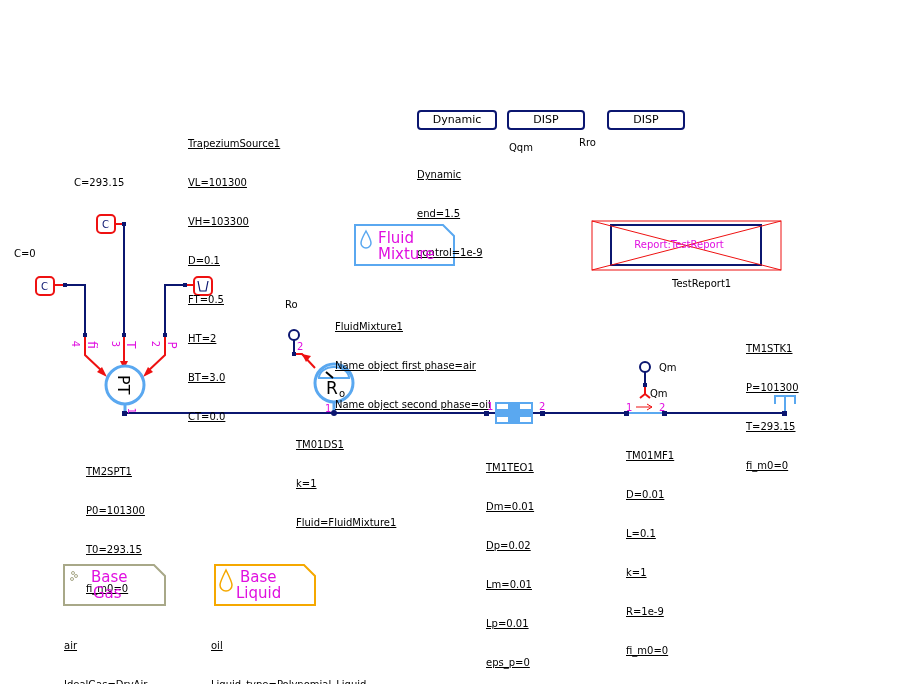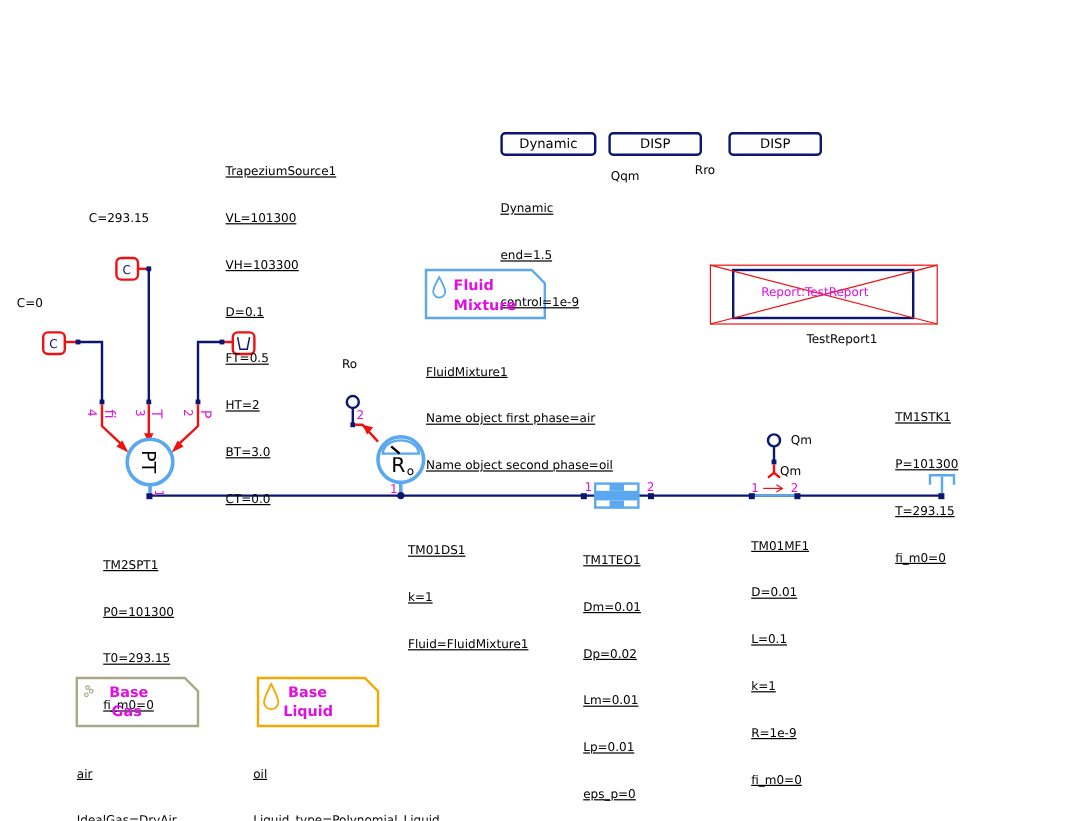--- a/index.html
+++ b/index.html
@@ -5,21 +5,21 @@
     html, body { margin: 0; padding: 0; background: #ffffff; }
     body { width: 910px; height: 684px; position: relative; overflow: hidden;
            font-family: "DejaVu Sans", sans-serif; font-size: 10px; color: #000; }
     .lbl { position: absolute; white-space: pre; line-height: 13px; font-size: 10px; color: #000;
            font-family: "DejaVu Sans", sans-serif; }
     .lbl div { height: 13px; text-decoration: underline; }
     svg#canvas { position: absolute; left: 0; top: 0; }
     .btn { position: absolute; height: 16px; border: 2px solid #0b1670; border-radius: 4px;
            background: #fff; font-size: 11px; text-align: center; line-height: 16px; color: #000;
            box-sizing: content-box; }
-    .rec-title { position: absolute; color: #e010e0; font-size: 12px; line-height: 16px; font-weight: bold; }
+    .rec-title { position: absolute; color: #e010e0; font-size: 15px; line-height: 16px; }
     .pin { position: absolute; color: #e010e0; font-size: 10px; line-height: 10px; }
   </style>
 </head>
 <body>
 
 <svg id="canvas" width="910" height="684" viewBox="0 0 910 684">
 
   <line x1="125" y1="413" x2="785" y2="413" stroke="#0b1670" stroke-width="2"></line>
 
   <g>
@@ -171,32 +171,32 @@
   <div>TM2SPT1</div>
   <div>P0=101300</div>
   <div>T0=293.15</div>
   <div>fi_m0=0</div>
 </div>
 
 <div class="rec-title" style="left:378px; top:230px;">
   <div>Fluid</div>
   <div>Mixture</div>
 </div>
-<div class="lbl" style="left:335px; top:278px;margin-left:20px;">
+<div class="lbl" style="left:335px; top:294px;">
   <div>FluidMixture1</div>
   <div>Name object first phase=air</div>
   <div>Name object second phase=oil</div>
 </div>
 
 <div class="lbl" style="left:285px; top:298px;text-align:center;">Ro</div>
 <div class="pin" style="left:297px; top:342px;">2</div>
 <div class="pin" style="left:325px; top:404px;">1</div>
 <div style="position:absolute; left:326px; top:380px; font-size:17px; line-height:17px; font-family:'DejaVu Sans',sans-serif;">R</div>
 <div style="position:absolute; left:339px; top:389px; font-size:10px; line-height:10px;">o</div>
-<div class="lbl" style="left:296px; top:427px;margin-left:44px;">
+<div class="lbl" style="left:296px; top:412px;">
   <div>TM01DS1</div>
   <div>k=1</div>
   <div>Fluid=FluidMixture1</div>
 </div>
 
 <div style="position:absolute; left:611px; top:239px; width:136px; text-align:center; color:#e010e0; font-size:10px;">Report:TestReport</div>
 <div class="lbl" style="left:672px; top:277px;">TestReport1</div>
 
 <div class="pin" style="left:487px; top:402px;">1</div>
 <div class="pin" style="left:539px; top:402px;">2</div>

